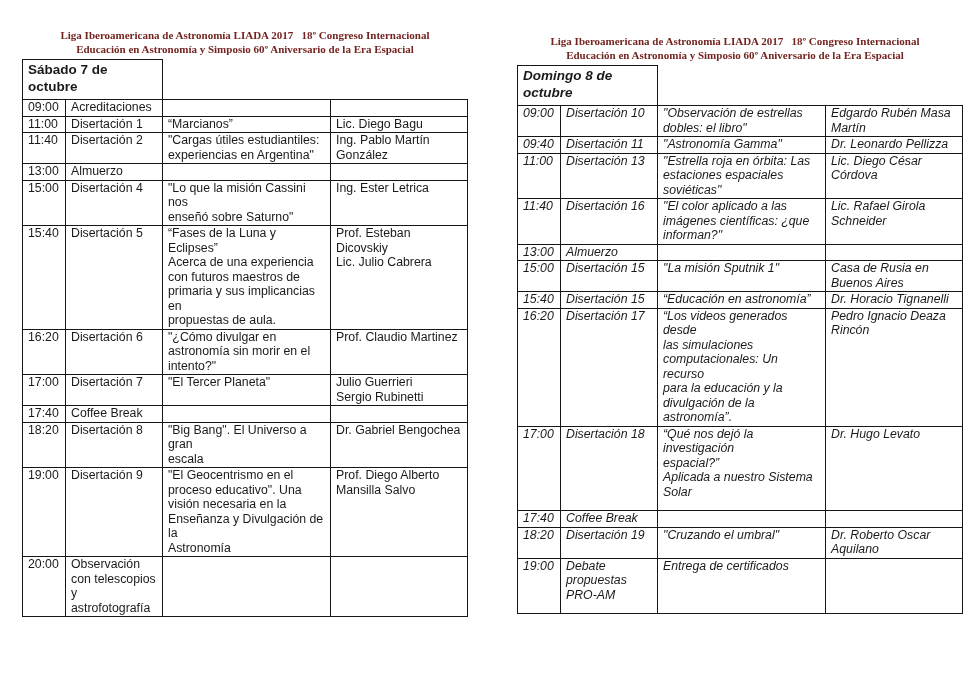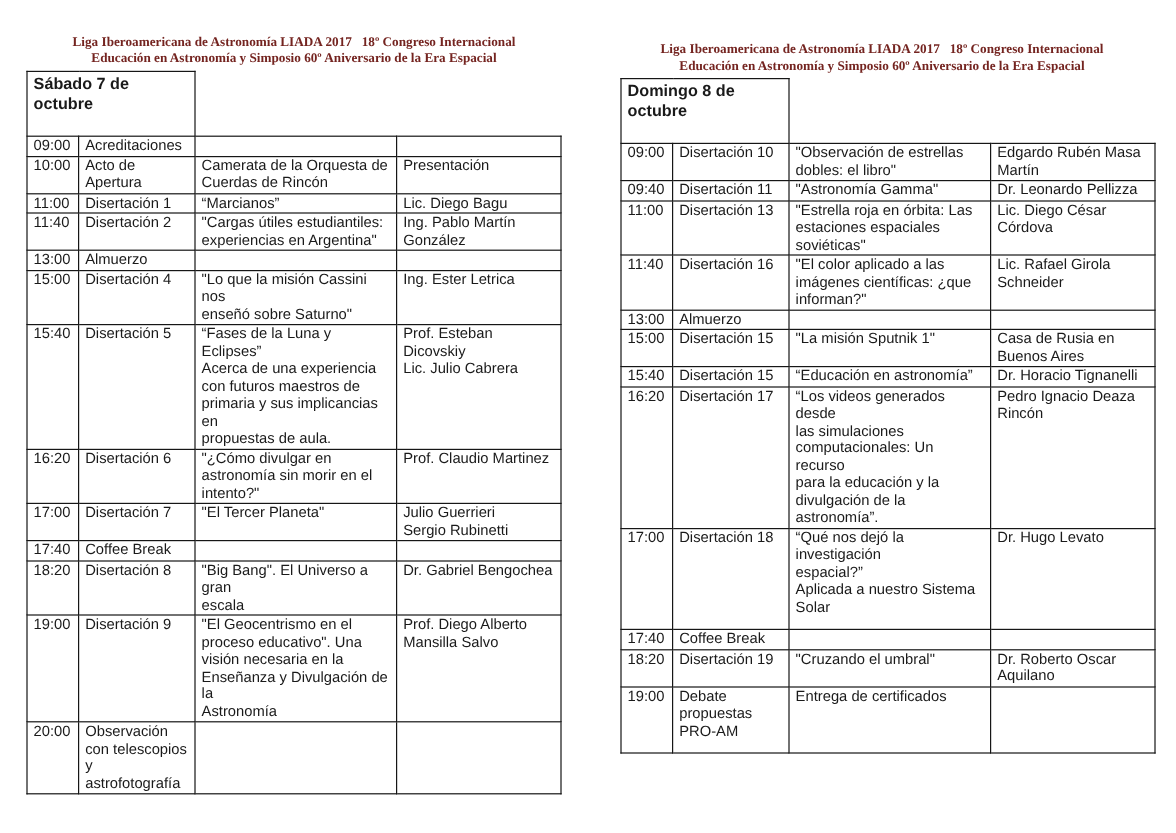--- a/index.html
+++ b/index.html
@@ -26,40 +26,40 @@
     text-align: center;
     margin-bottom: 3px;
     padding: 0 16px;
   }
   table.schedule {
     border-collapse: collapse;
     table-layout: fixed;
     margin-left: 22px;
     width: 445px;
   }
-  .page-sun table.schedule { margin-left: 27px; }
+  .page-sun table.schedule { margin-left: 27px; font-style: italic; }
   col.c-time    { width: 43px; }
   col.c-event   { width: 97px; }
   col.c-title   { width: 168px; }
   col.c-speaker { width: 137px; }
   td {
     border: 1px solid #161616;
     vertical-align: top;
     font-size: 12.3px;
     line-height: 14.5px;
     color: #1a1a1a;
     padding: 0 3px 1px 5px;
     white-space: pre-line;
     overflow-wrap: break-word;
   }
   td.day-cell {
     font-weight: bold;
     font-size: 13.5px;
     line-height: 17px;
-    padding: 1px 3px 18px 5px;
+    padding: 1px 3px 4px 5px;
   }
   td.ghost { border: none; }
   tr.pad td { padding-bottom: 11px; }
 </style>
 </head>
 <body>
 
 <section class="page page-sat">
   <header class="doc-title">
     <div>Liga Iberoamericana de Astronomía LIADA 2017 &nbsp; 18º Congreso Internacional</div>
@@ -79,28 +79,20 @@
       </tr>
     </thead>
     <tbody>
         <tr>
           <td>09:00</td>
           <td>Acreditaciones</td>
           <td></td>
           <td></td>
         </tr>
         <tr>
-          <td>10:00</td>
-          <td>Acto de
-Apertura</td>
-          <td>Camerata de la Orquesta de
-Cuerdas de Rincón</td>
-          <td>Presentación</td>
-        </tr>
-        <tr>
           <td>11:00</td>
           <td>Disertación 1</td>
           <td>“Marcianos”</td>
           <td>Lic. Diego Bagu</td>
         </tr>
         <tr>
           <td>11:40</td>
           <td>Disertación 2</td>
           <td>"Cargas útiles estudiantiles:
 experiencias en Argentina"</td>

